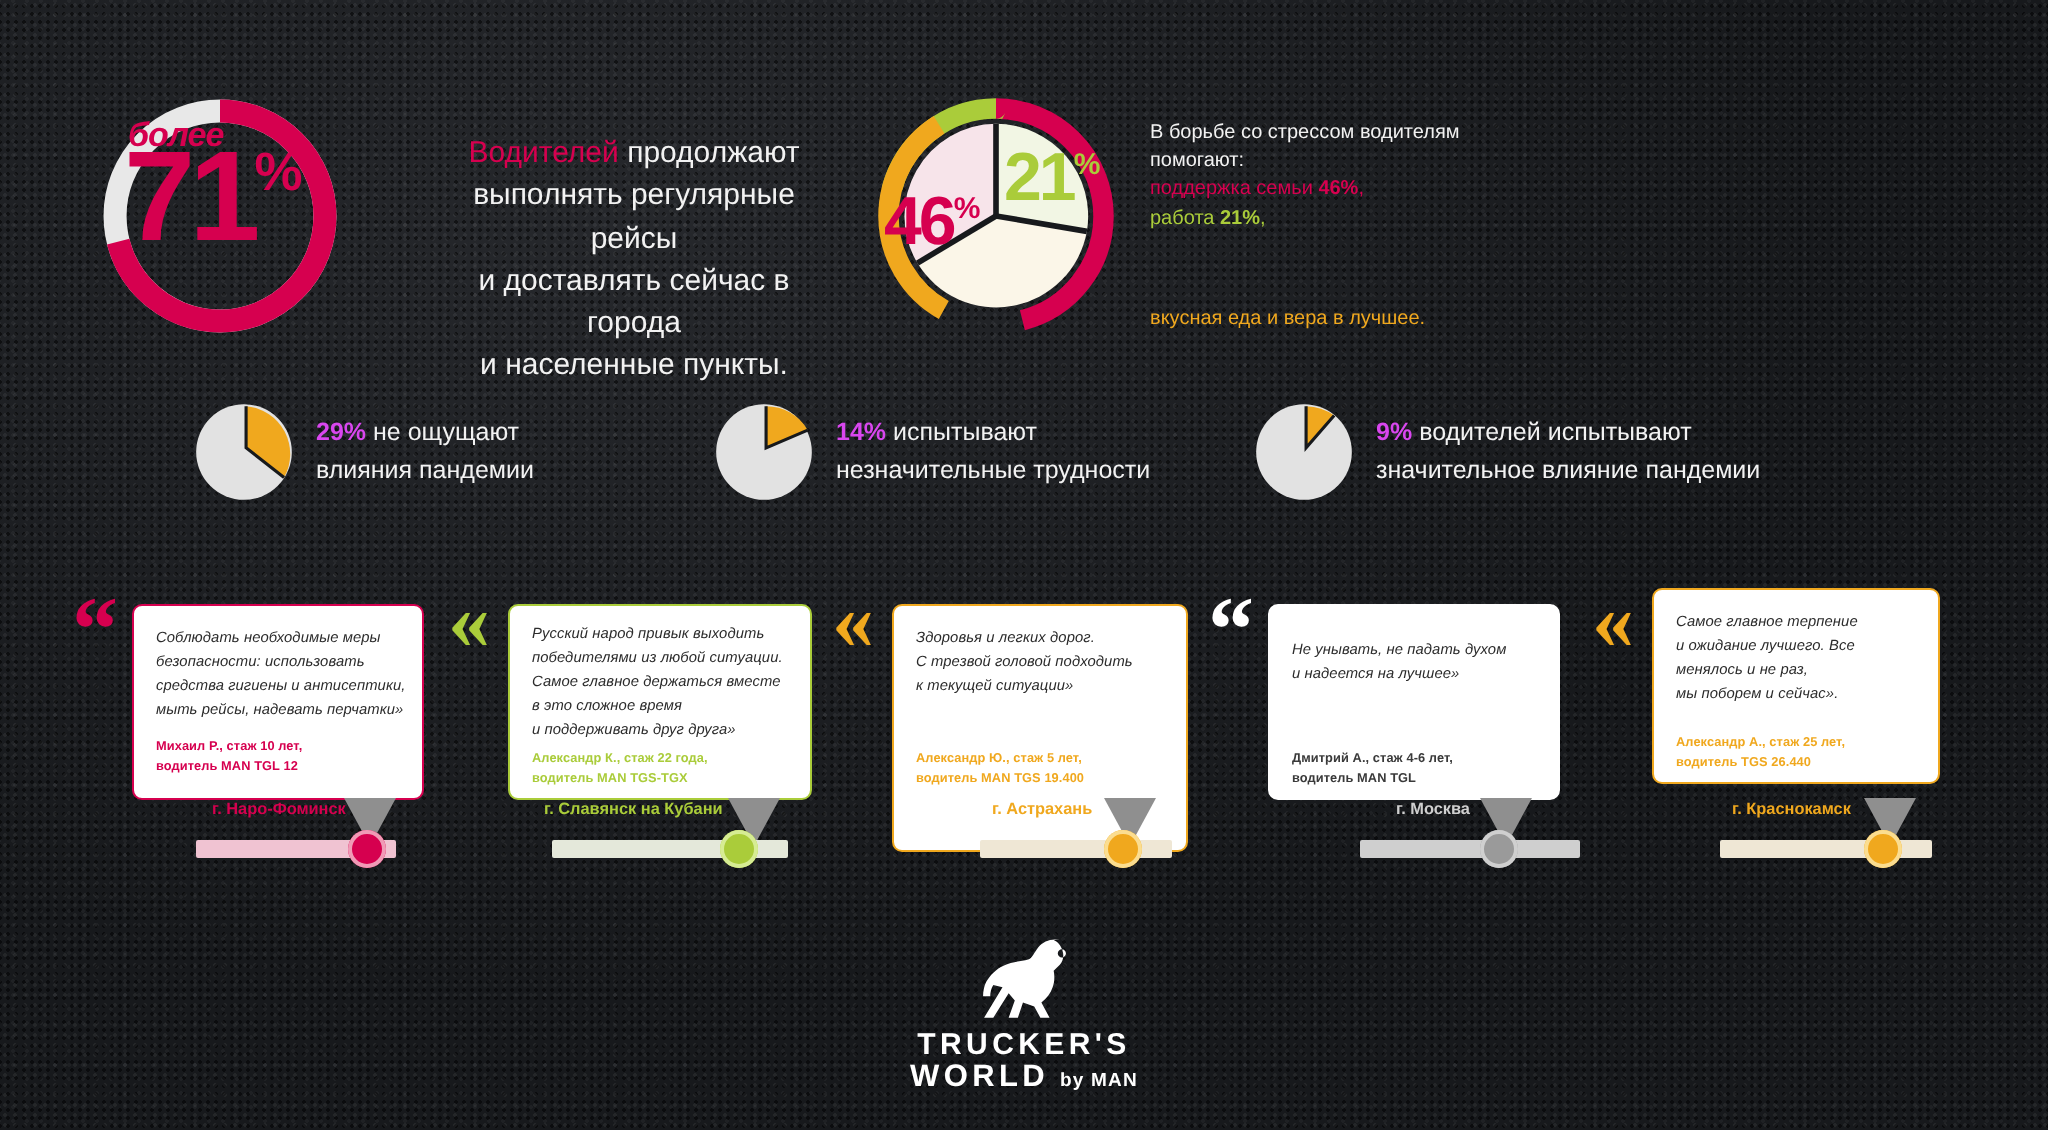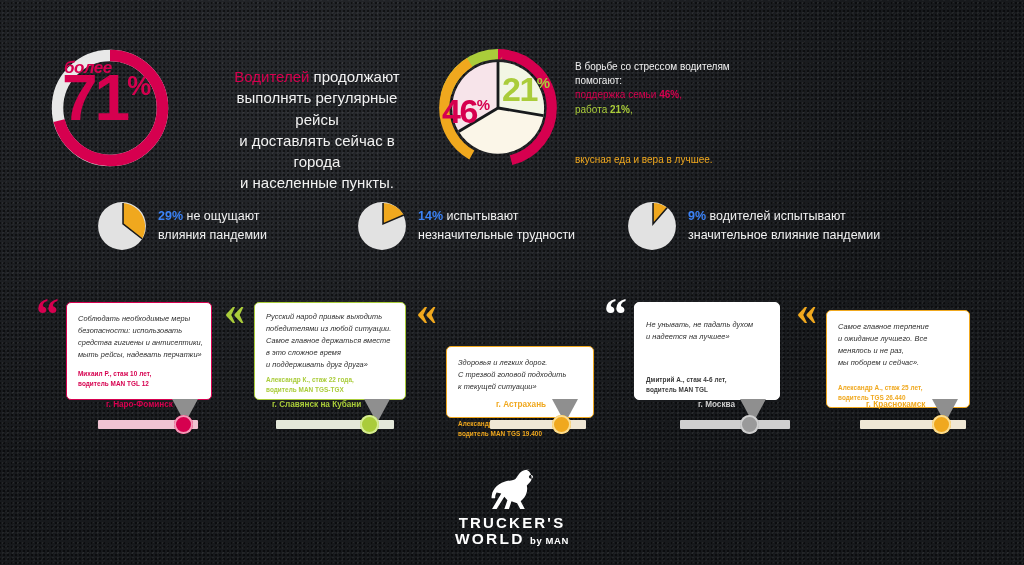--- a/index.html
+++ b/index.html
@@ -33,21 +33,21 @@
 
   .copy{position:absolute;color:#f2f2f2;line-height:1.42;}
   .copy .hl-crimson{color:#d6004f;}
   .copy .hl-green{color:#aacc3a;}
   .copy .hl-orange{color:#f0a81e;margin-top:36px;}
   .copy b{font-weight:bold;}
 
   
   .pie-row-item{position:absolute;}
   .pie-label{position:absolute;color:#f2f2f2;line-height:1.5;font-size:12.5px;}
-  .pie-label .pct{color:#3b82f6;font-weight:bold;}
+  .pie-label .pct{color:#d946ef;font-weight:bold;}
 
   
   .card{
     position:absolute;background:#ffffff;border-radius:5px;
     box-sizing:border-box;
   }
   .card .quote-text{
     position:absolute;font-style:italic;color:#2b2b2b;
     font-size:7.4px;line-height:1.62;letter-spacing:.05px;
   }
@@ -232,21 +232,21 @@
       </div>
     </div>
     <div class="quote-mark" style="left:224px;top:290px;color:#aacc3a;font-size:42px;">«</div>
     <div class="tail" style="left:364px;top:399px;border-left:13px solid transparent;border-right:13px solid transparent;border-top:24px solid #8f8f8f;"></div>
     <div class="city" style="left:272px;top:400px;color:#aacc3a;">г. Славянск на Кубани</div>
     <div class="pin-bar" style="left:276px;top:420px;width:118px;background:#e4e8da;"></div>
     <div class="pin-dot" style="left:360px;top:415px;background:#aacc3a;box-shadow:inset 0 0 0 2px #d6ec93;"></div>
   </div>
 
   <div>
-    <div class="card" style="left:446px;top:302px;width:148px;height:72px;border:1.6px solid #f0a81e;margin-top:44px;">
+    <div class="card" style="left:446px;top:302px;width:148px;height:124px;border:1.6px solid #f0a81e;">
       <div class="quote-text" style="left:11px;top:10px;width:132px;">
         <div>Здоровья и легких дорог.</div>
         <div>С трезвой головой подходить</div>
         <div>к текущей ситуации»</div>
       </div>
       <div class="attrib" style="left:11px;top:72px;color:#f0a81e;">
         <div>Александр Ю., стаж 5 лет,</div>
         <div>водитель MAN TGS 19.400</div>
       </div>
     </div>
@@ -269,21 +269,21 @@
       </div>
     </div>
     <div class="quote-mark" style="left:604px;top:292px;color:#ffffff;">“</div>
     <div class="tail" style="left:740px;top:399px;border-left:13px solid transparent;border-right:13px solid transparent;border-top:24px solid #8f8f8f;"></div>
     <div class="city" style="left:698px;top:400px;color:#cfcfcf;">г. Москва</div>
     <div class="pin-bar" style="left:680px;top:420px;width:110px;background:#cfcfcf;"></div>
     <div class="pin-dot" style="left:740px;top:415px;background:#9a9a9a;box-shadow:inset 0 0 0 2px #cfcfcf;"></div>
   </div>
 
   <div>
-    <div class="card" style="left:826px;top:310px;width:144px;height:98px;border:1.6px solid #f0a81e;padding-left:20px;">
+    <div class="card" style="left:826px;top:294px;width:144px;height:98px;border:1.6px solid #f0a81e;padding-left:20px;">
       <div class="quote-text" style="left:11px;top:10px;width:128px;">
         <div>Самое главное терпение</div>
         <div>и ожидание лучшего. Все</div>
         <div>менялось и не раз,</div>
         <div>мы поборем и сейчас».</div>
       </div>
       <div class="attrib" style="left:11px;top:72px;color:#f0a81e;">
         <div>Александр А., стаж 25 лет,</div>
         <div>водитель TGS 26.440</div>
       </div>

